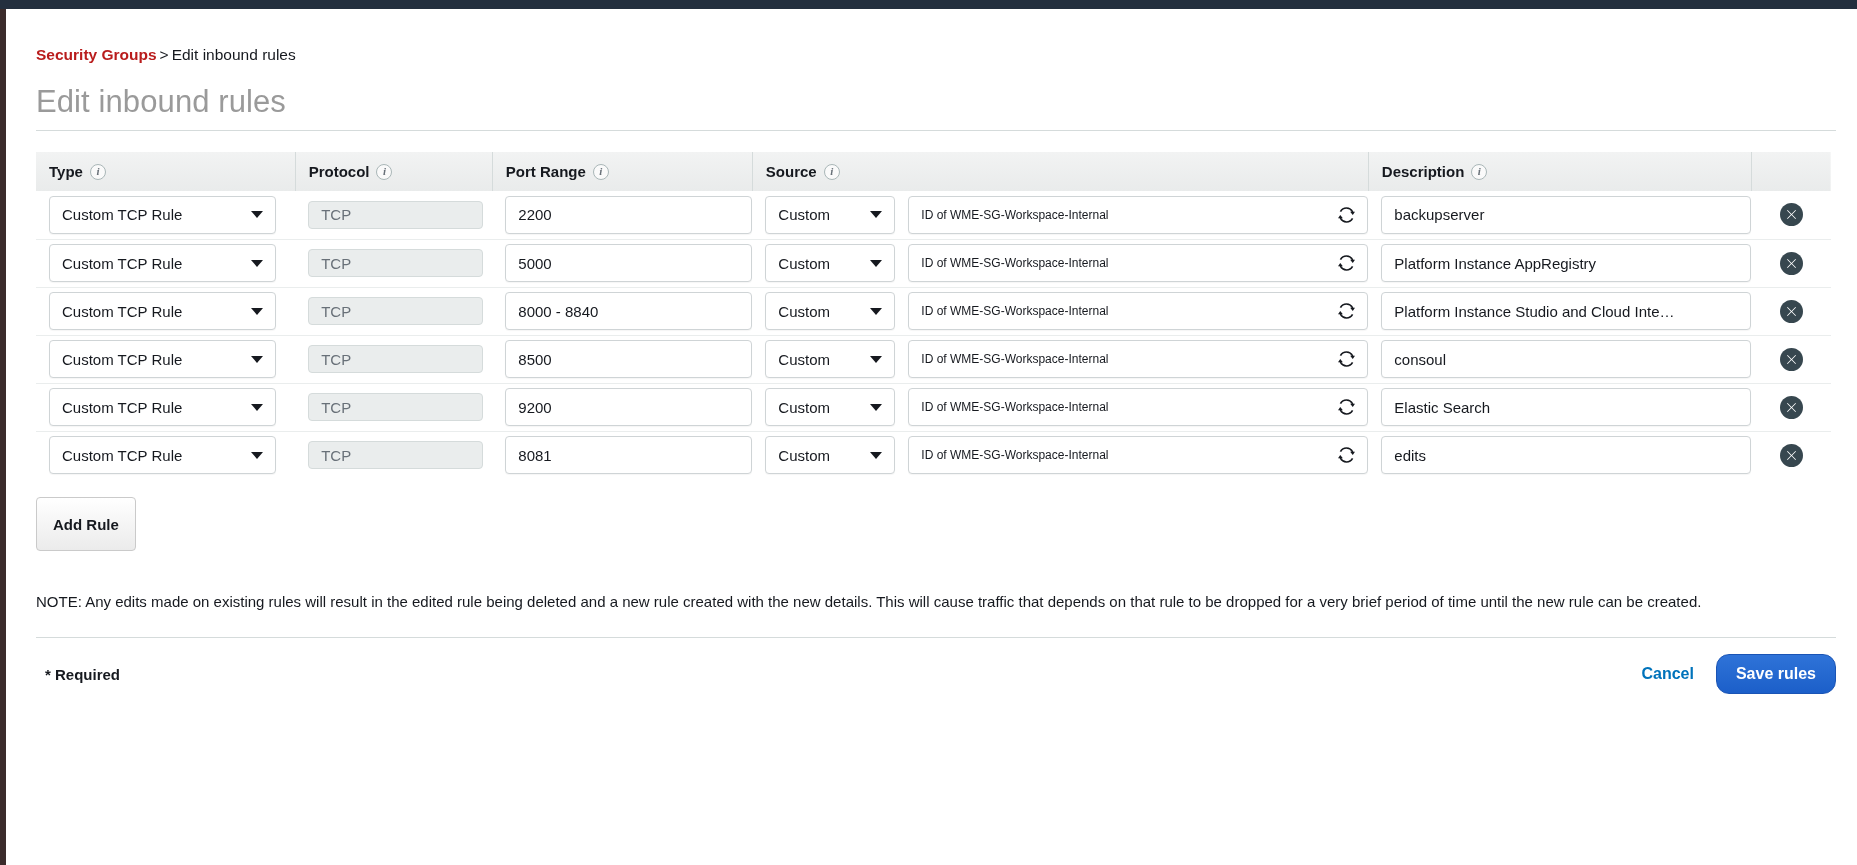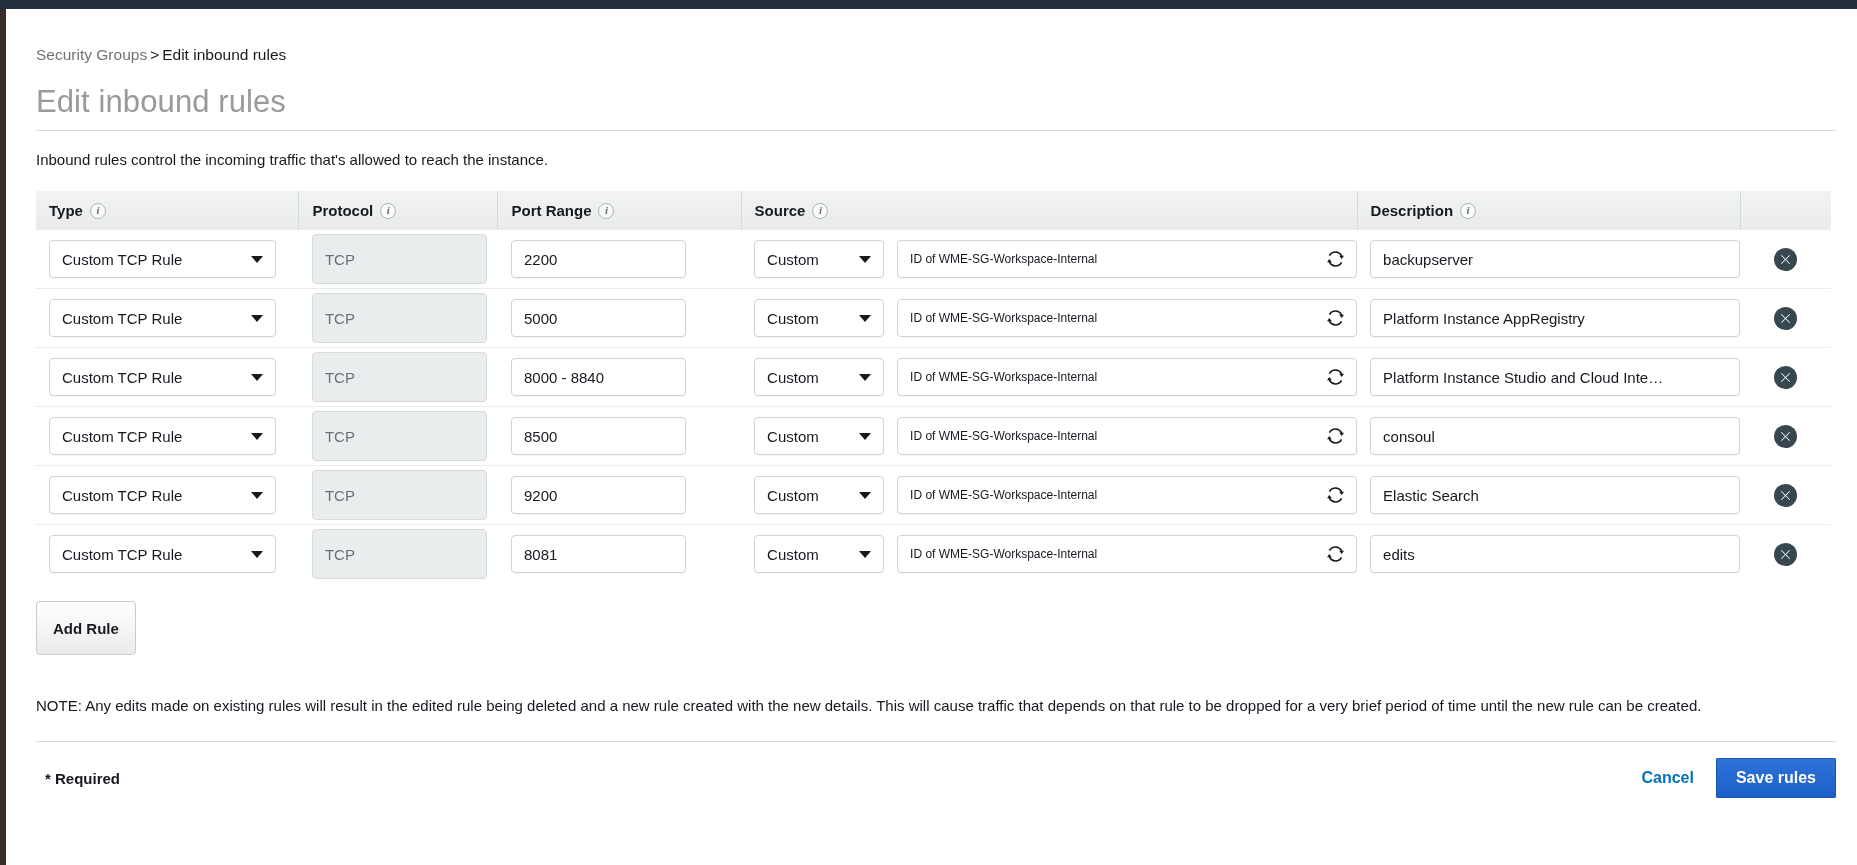--- a/index.html
+++ b/index.html
@@ -43,22 +43,22 @@
   }
 
   
   .breadcrumb {
     margin: 36px 0 0 30px;
     font-size: 15.5px;
     color: #16191f;
     line-height: 20px;
   }
   .breadcrumb .crumb-link {
-    color: #737373;
-    font-weight: normal;
+    color: #b91c1c;
+    font-weight: bold;
     text-decoration: none;
     cursor: pointer;
   }
   .breadcrumb .crumb-sep { color: #16191f; padding: 0 3px; }
   .breadcrumb .crumb-current { color: #16191f; }
 
   
   .page-title {
     margin: 18px 0 0 30px;
     font-size: 31px;
@@ -174,35 +174,35 @@
     background: #ffffff;
     border: 1px solid #cfd4d6;
     border-radius: 4px;
     padding: 0 12px;
     font-size: 15px;
     color: #16191f;
     box-shadow: 0 1px 1px rgba(0,0,0,0.04);
     white-space: nowrap;
     overflow: hidden;
   }
-  .input-port { width: 175px; text-align: center; }
+  .input-port { width: 247px; text-align: center; }
   .input-desc { width: 370px; }
   .input-desc .desc-text {
     overflow: hidden;
     text-overflow: ellipsis;
     white-space: nowrap;
     display: block;
     width: 100%;
   }
 
   .proto-input {
     display: flex;
     align-items: center;
     width: 175px;
-    height: 50px;
+    height: 28px;
     background: #eaeded;
     border: 1px solid #d5dbdb;
     border-radius: 4px;
     padding: 0 12px;
     font-size: 15px;
     color: #687078;
     cursor: not-allowed;
   }
 
   .source-cell { display: flex; align-items: center; gap: 13px; }
@@ -308,41 +308,40 @@
     display: inline-flex;
     align-items: center;
     justify-content: center;
     height: 40px;
     padding: 0 19px;
     font-size: 16px;
     font-weight: bold;
     color: #ffffff;
     background: linear-gradient(#2f73d8, #1c5fc9);
     border: 1px solid #1a54b5;
-    border-radius: 1px;
+    border-radius: 13px;
     cursor: pointer;
     font-family: "Liberation Sans", sans-serif;
   }
 </style>
 </head>
 <body>
 
 <div id="top-bar"></div>
 <div id="left-edge"></div>
 
 <div id="page">
 
   <div class="breadcrumb">
     <a class="crumb-link">Security Groups</a><span class="crumb-sep">&gt;</span><span class="crumb-current">Edit inbound rules</span>
   </div>
 
   <h1 class="page-title">Edit inbound rules</h1>
   <div class="title-rule"></div>
 
-  <p class="intro-text">Inbound rules control the incoming traffic that's allowed to reach the instance.</p>
 
   <table class="rules-table">
     <thead>
       <tr>
         <th class="col-type">
           <div class="th-inner">
             <span>Type</span>
             <span class="info-icon">i</span>
           </div>
         </th>

